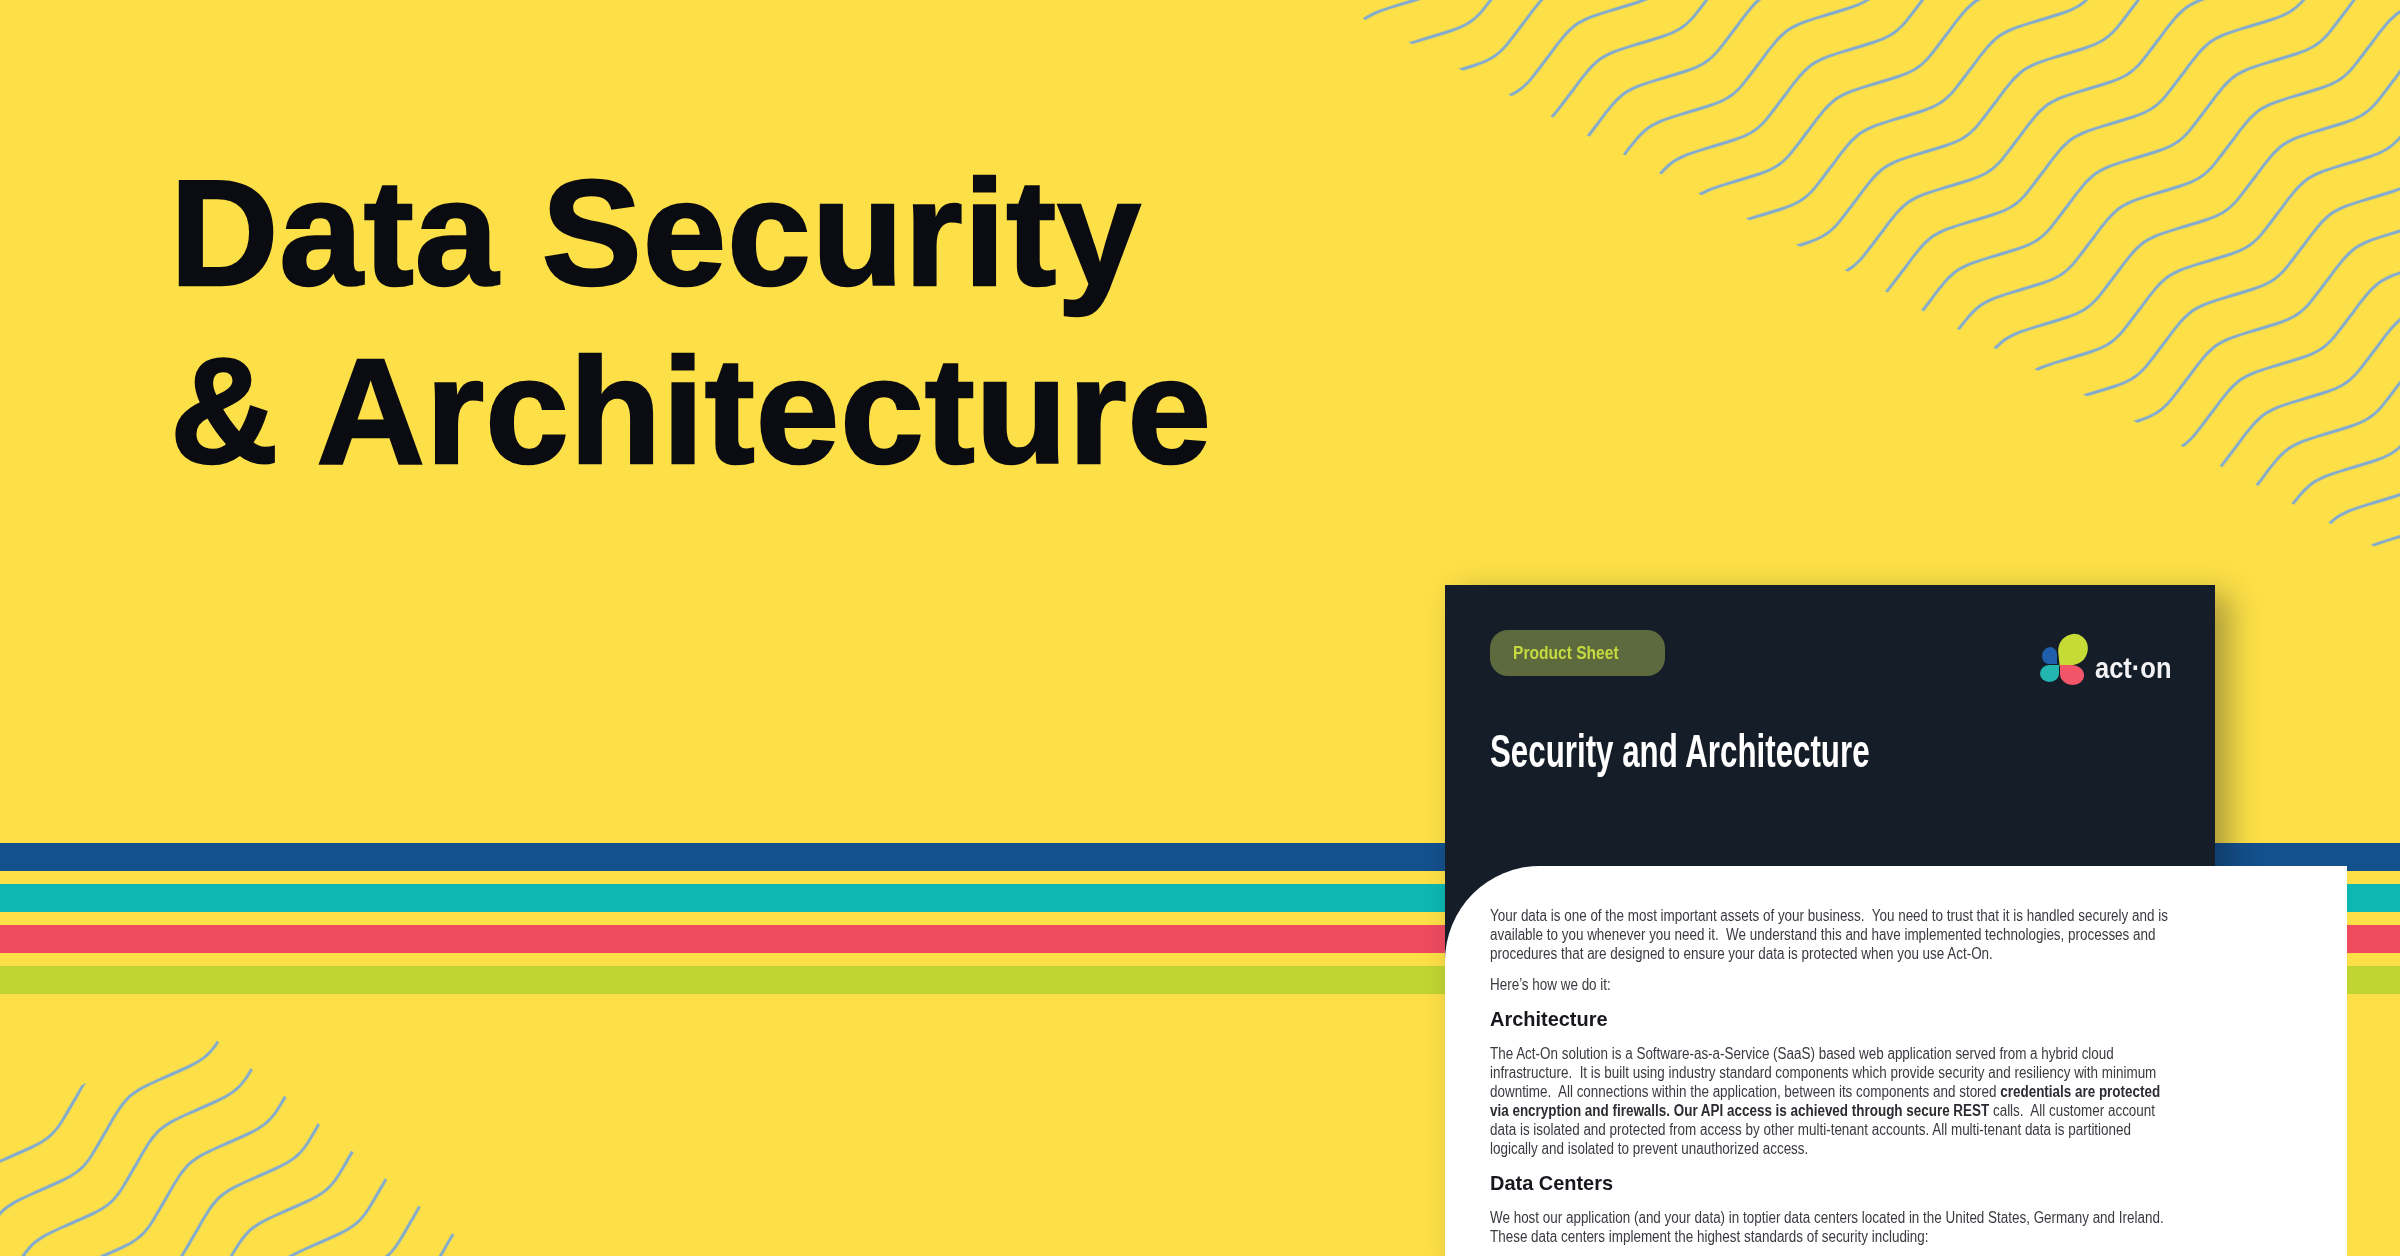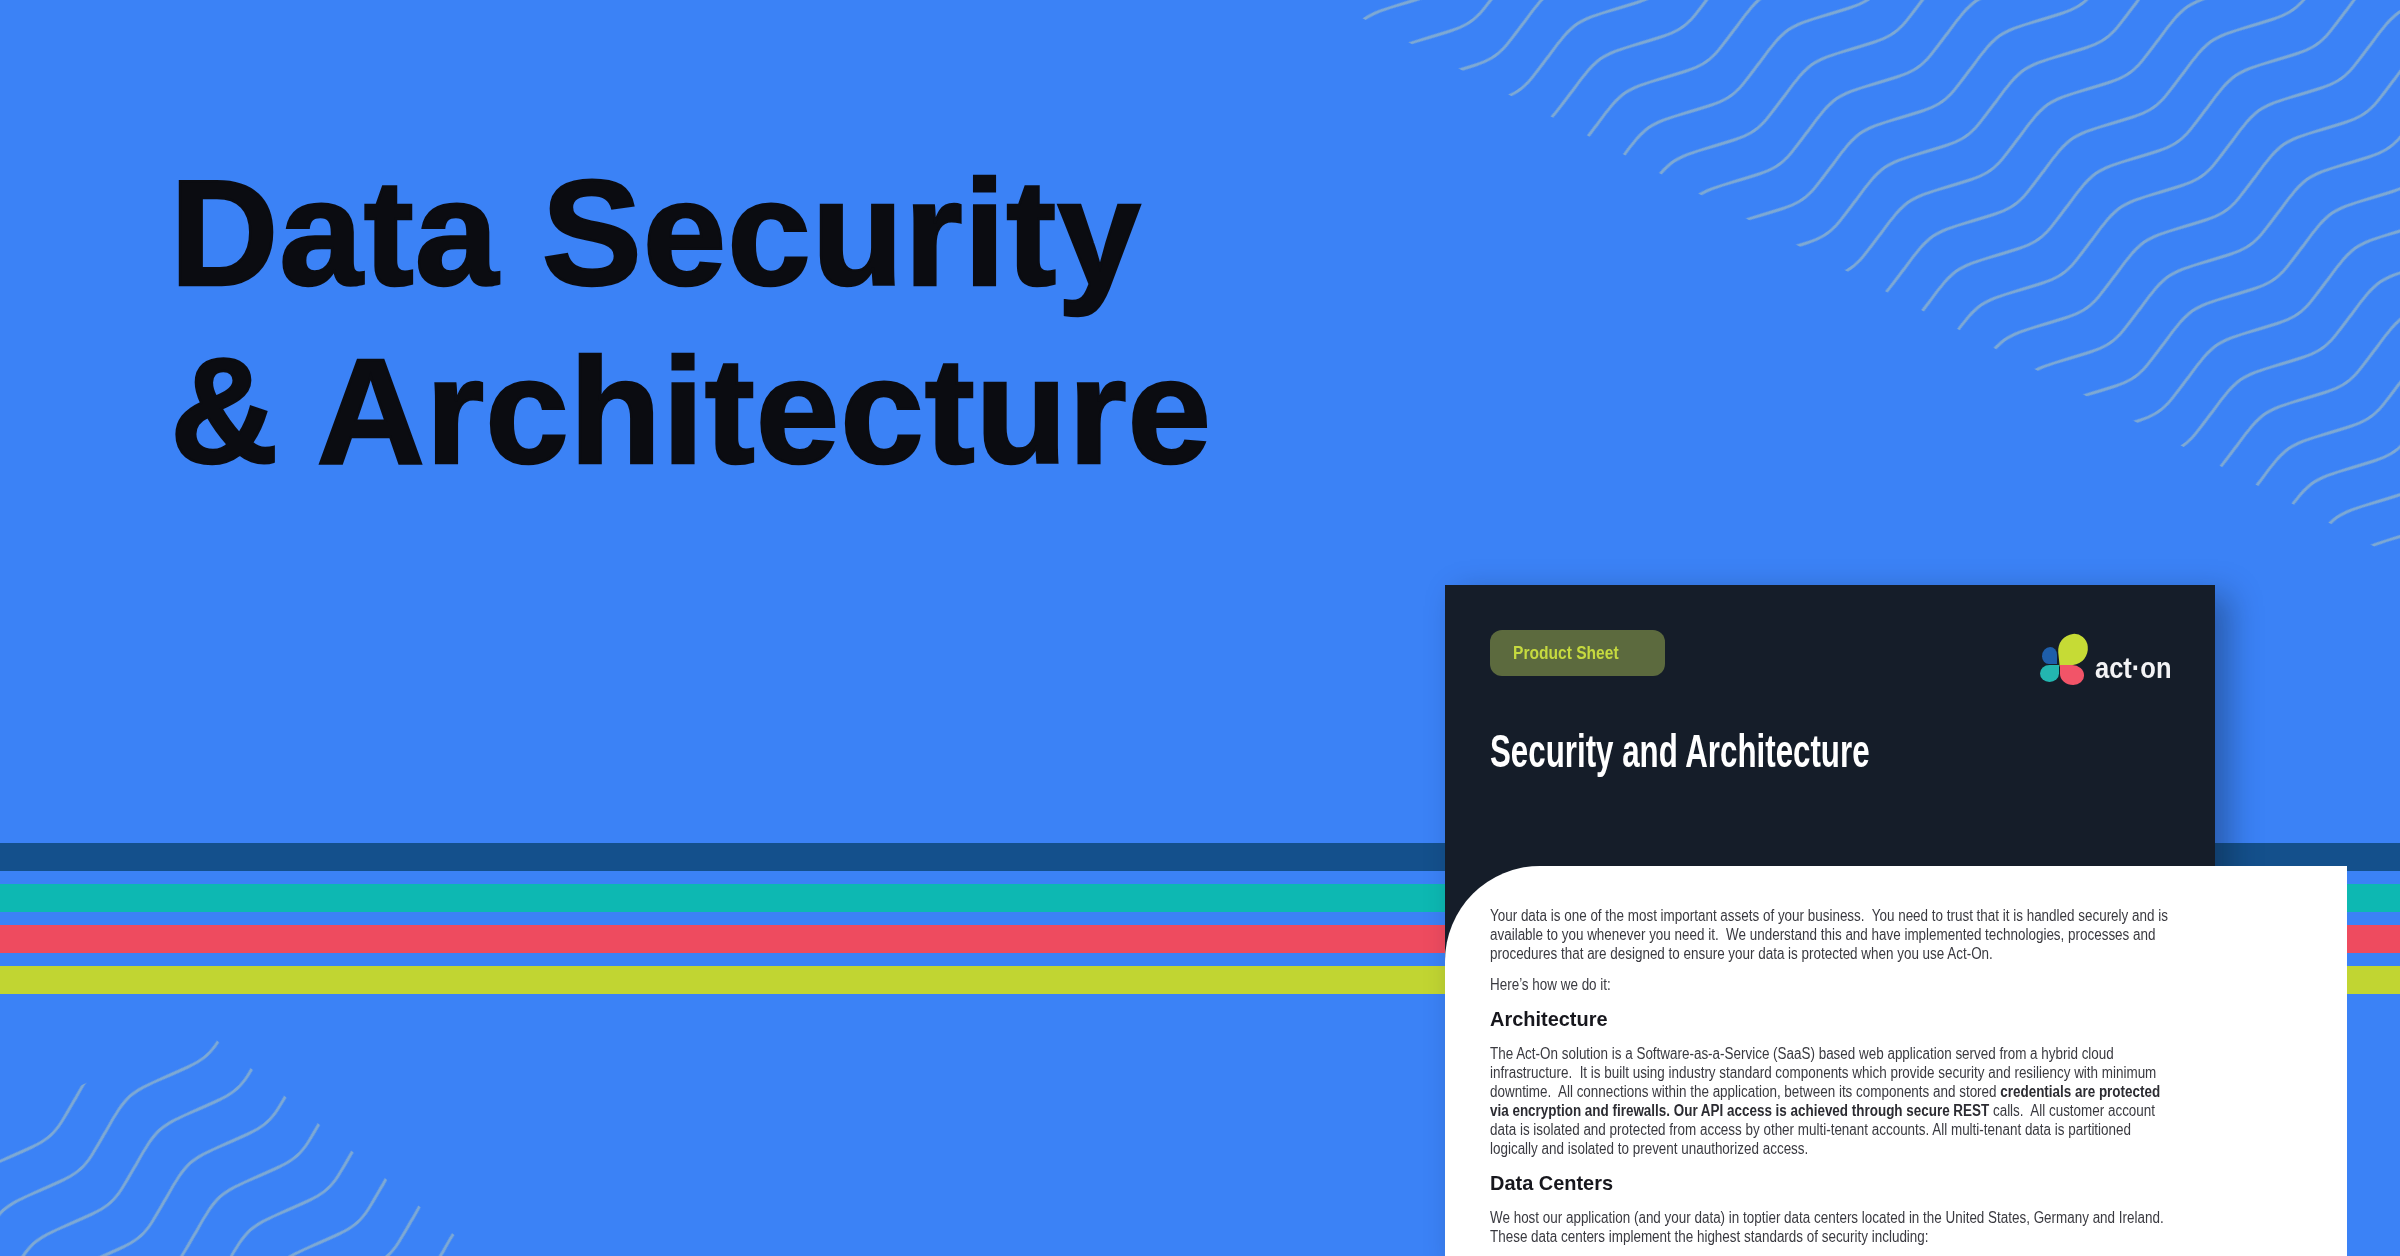--- a/index.html
+++ b/index.html
@@ -1,19 +1,19 @@
 <!DOCTYPE html>
 <html><head>
 <meta charset="utf-8">
 <style>
   * { margin:0; padding:0; box-sizing:border-box; }
   html,body { width:2400px; height:1256px; }
   body { font-family:"Liberation Sans","DejaVu Sans",sans-serif; overflow:hidden; }
 
-  .page { position:relative; width:2400px; height:1256px; background:#3b82f6; overflow:hidden; }
+  .page { position:relative; width:2400px; height:1256px; background:#fde047; overflow:hidden; }
 
   
   .waves { position:absolute; pointer-events:none; }
   .waves-tr { left:1300px; top:0; width:1100px; height:560px;
               clip-path:polygon(2.5% 0%, 100% 0%, 100% 100%); }
   .waves-bl { left:0; top:1016px; width:480px; height:240px;
               clip-path:polygon(0% 45%, 42% 5%, 100% 100%, 0% 100%); }
 
   
   .stripe { position:absolute; left:0; width:2400px; height:28px; z-index:2; }
@@ -28,21 +28,21 @@
           color:#0b0c11; -webkit-text-stroke:2.5px #0b0c11;
           letter-spacing:1px; white-space:nowrap; }
 
   
   .card { position:absolute; left:1445px; top:585px; width:770px; height:671px;
           z-index:10; background:#151d29;
           box-shadow:14px 10px 30px rgba(10,20,35,.35); }
   .card-header { position:relative; width:100%; height:281px; }
 
   .badge { position:absolute; left:45px; top:45px; height:46px;
-           border-radius:12px; display:flex; align-items:center; padding:0 23px; }
+           border-radius:18px; display:flex; align-items:center; padding:0 23px; }
   .badge-label { font-size:19px; font-weight:bold; color:#c6da3f;
                  transform:scaleX(.82); transform-origin:0 50%; white-space:nowrap; }
 
   .logo { position:absolute; right:30px; top:48px; display:flex; align-items:flex-end; }
   .leaf-box { position:relative; width:50px; height:52px; margin-right:6px; }
   .leaf { position:absolute; }
   .leaf-green { left:19px; top:1px;  width:30px; height:31px; border-radius:55% 45% 55% 0; transform:rotate(-6deg); }
   .leaf-blue  { left:3px;  top:14px; width:15px; height:17px; border-radius:60% 50% 0 50%; }
   .leaf-teal  { left:1px;  top:32px; width:19px; height:17px; border-radius:50% 0 50% 50%; }
   .leaf-pink  { left:21px; top:32px; width:24px; height:20px; border-radius:0 50% 45% 55%; }

